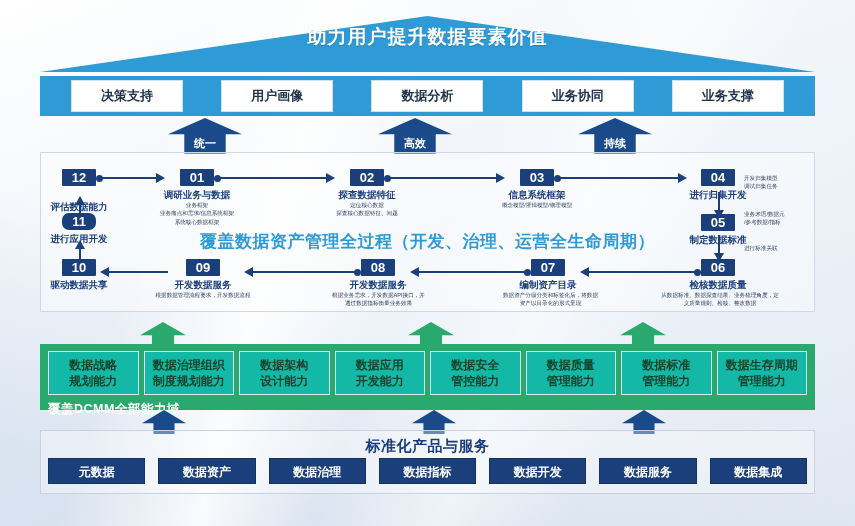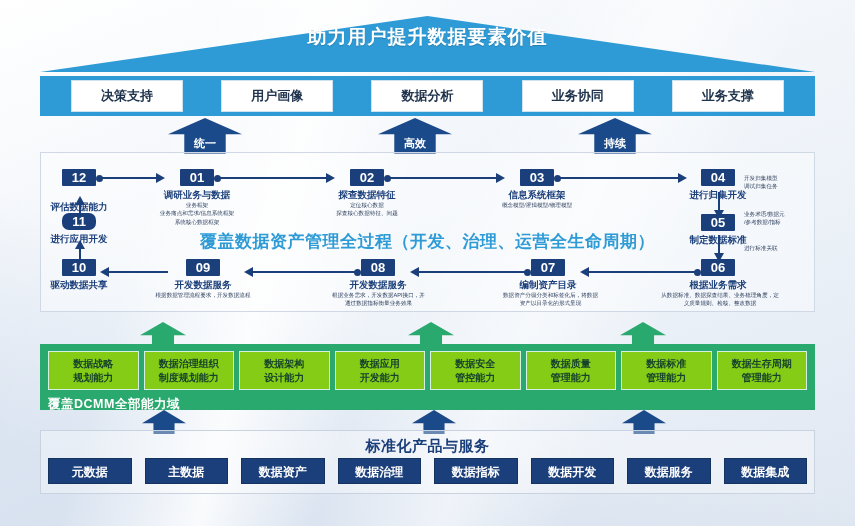--- a/index.html
+++ b/index.html
@@ -108,22 +108,22 @@
     position: absolute; width: 46px; height: 24px; background: #2aa96e;
     clip-path: polygon(50% 0%, 100% 55%, 74% 55%, 74% 100%, 26% 100%, 26% 55%, 0% 55%);
   }
   .green-band {
     position: absolute; left: 40px; top: 344px; width: 775px; height: 66px;
     background: #2aa96e;
     padding: 7px 8px 0 8px;
   }
   .green-row { display: flex; justify-content: space-between; gap: 5px; }
   .cap-chip {
-    background: #84cc16; color: #17432c;
-    font-size: 10px; font-weight: bold; line-height: 1.35;
+    background: #14b8a6; color: #17432c;
+    font-size: 12px; font-weight: bold; line-height: 1.35;
     flex: 1; text-align: center; padding: 5px 2px;
     border: 1px solid #d6efe2;
   }
   .green-caption {
     color: #ffffff; font-size: 12.5px; font-weight: bold;
     margin-top: 6px; letter-spacing: .5px;
   }
 
   
   .bottom-panel {
@@ -247,21 +247,21 @@
 <div class="step-desc" style="left:744px; top:174px; width:66px; text-align:left; white-space:pre-line;">开发归集模型
 调试归集任务</div>
 
 <div class="step-num" style="left:701px; top:214px;">05</div>
 <div class="step-title" style="left:668px; top:234px; width:100px;">制定数据标准</div>
 <div class="step-desc" style="left:744px; top:210px; width:70px; text-align:left; white-space:pre-line;">业务术语/数据元
 /参考数据/指标</div>
 <div class="step-desc" style="left:744px; top:244px; width:70px; text-align:left;">进行标准关联</div>
 
 <div class="step-num" style="left:701px; top:259px;">06</div>
-<div class="step-title" style="left:668px; top:279px; width:100px;">根据业务需求</div>
+<div class="step-title" style="left:668px; top:279px; width:100px;">检核数据质量</div>
 <div class="step-desc" style="left:640px; top:291px; width:160px; white-space:pre-line;">从数据标准、数据探查结果、业务梳理角度，定
 义质量规则、检核、整改数据</div>
 
 <div class="step-num" style="left:531px; top:259px;">07</div>
 <div class="step-title" style="left:498px; top:279px; width:100px;">编制资产目录</div>
 <div class="step-desc" style="left:478px; top:291px; width:145px; white-space:pre-line;">数据资产分级分类和标签化后，将数据
 资产以目录化的形式呈现</div>
 
 <div class="step-num" style="left:361px; top:259px;">08</div>
 <div class="step-title" style="left:328px; top:279px; width:100px;">开发数据服务</div>
@@ -317,20 +317,19 @@
 </div>
 
 <div class="blue-arrow" style="left:142px; top:410px; width:44px; height:24px; clip-path:polygon(50% 0%, 100% 55%, 74% 55%, 74% 100%, 26% 100%, 26% 55%, 0% 55%);"></div>
 <div class="blue-arrow" style="left:412px; top:410px; width:44px; height:24px; clip-path:polygon(50% 0%, 100% 55%, 74% 55%, 74% 100%, 26% 100%, 26% 55%, 0% 55%);"></div>
 <div class="blue-arrow" style="left:622px; top:410px; width:44px; height:24px; clip-path:polygon(50% 0%, 100% 55%, 74% 55%, 74% 100%, 26% 100%, 26% 55%, 0% 55%);"></div>
 
 <div class="bottom-panel"></div>
 <div class="bottom-caption">标准化产品与服务</div>
 <div class="bottom-row">
   <div class="prod-chip">元数据</div>
-  <div class="prod-chip">主数据</div>
   <div class="prod-chip">数据资产</div>
   <div class="prod-chip">数据治理</div>
   <div class="prod-chip">数据指标</div>
   <div class="prod-chip">数据开发</div>
   <div class="prod-chip">数据服务</div>
   <div class="prod-chip">数据集成</div>
 </div>
 
 </body></html>

